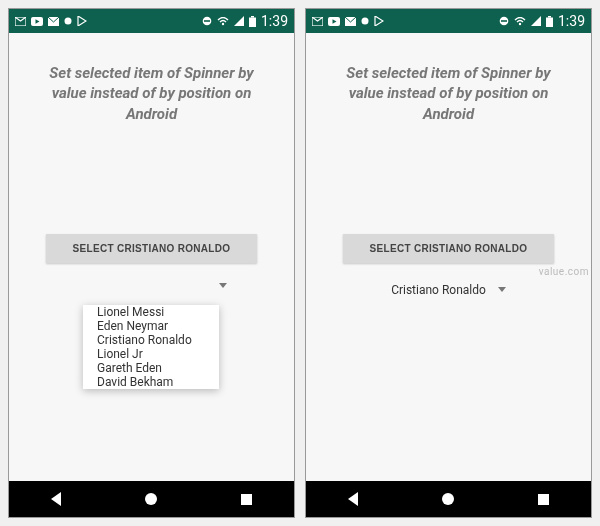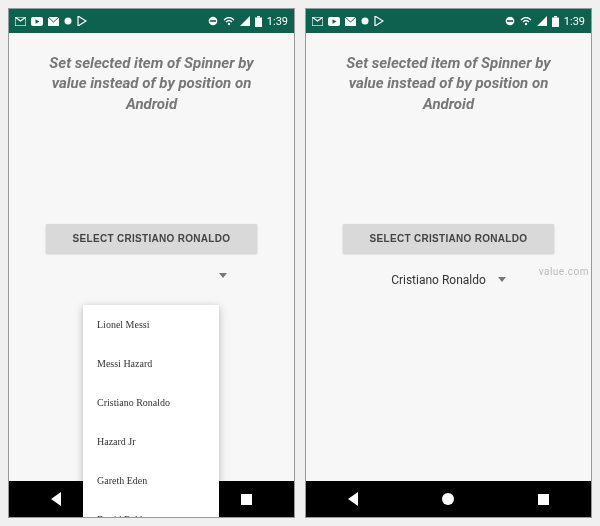--- a/index.html
+++ b/index.html
@@ -22,21 +22,21 @@
       position: relative;
     }
     .statusbar {
       height: 24px;
       background: #0e614f;
       color: #fff;
       display: flex;
       align-items: center;
       justify-content: space-between;
       padding: 0 6px;
-      font-size: 11px;
+      font-size: 14px;
     }
     .status-left, .status-right {
       display: flex;
       align-items: center;
       gap: 5px;
     }
     .sicon { display: inline-flex; align-items: center; justify-content: center; }
     .content {
       flex: 1;
       background: #f7f7f7;
@@ -44,21 +44,21 @@
       flex-direction: column;
       align-items: center;
       position: relative;
     }
     .title {
       color: #777;
       font-size: 15px;
       font-weight: bold;
       font-style: italic;
       text-align: center;
-      padding: 20px 24px 0 24px;
+      padding: 30px 24px 0 24px;
       line-height: 1.35;
     }
     .btn {
       margin-top: 110px;
       background: #d9d9d9;
       border: none;
       padding: 9px 27px;
       font-size: 10px;
       font-weight: bold;
       color: #444;
@@ -83,25 +83,24 @@
     .dropdown-popup {
       position: absolute;
       top: 272px;
       left: 74px;
       width: 136px;
       background: #fff;
       box-shadow: 0 2px 8px rgba(0,0,0,0.25);
       z-index: 5;
     }
     .dropdown-item {
-      padding: 14px 14px;
-      font-size: 10px;
+      padding: 0 14px;
+      font-size: 12px;
       color: #333;
       cursor: pointer;
-      font-family: Liberation Serif, serif;
     }
     .navbar {
       height: 36px;
       background: #000;
       display: flex;
       align-items: center;
       justify-content: space-around;
     }
     .nav-back { width:0;height:0;border-top:7px solid transparent;border-bottom:7px solid transparent;border-right:10px solid #fff; }
     .nav-home { width:12px;height:12px;border-radius:50%;background:#fff; }
@@ -177,23 +176,23 @@
 
     <button class="btn">SELECT CRISTIANO RONALDO</button>
 
     <div class="spinner-row">
       <span></span>
       <span class="dropdown-arrow" style="margin-left:130px"></span>
     </div>
 
     <div class="dropdown-popup">
       <div class="dropdown-item">Lionel Messi</div>
-      <div class="dropdown-item">Messi Hazard</div>
+      <div class="dropdown-item">Eden Neymar</div>
       <div class="dropdown-item">Cristiano Ronaldo</div>
-      <div class="dropdown-item">Hazard Jr</div>
+      <div class="dropdown-item">Lionel Jr</div>
       <div class="dropdown-item">Gareth Eden</div>
       <div class="dropdown-item">David Bekham</div>
     </div>
   </div>
 
   <div class="navbar">
     <div class="nav-back"></div>
     <div class="nav-home"></div>
     <div class="nav-recent"></div>
   </div>

